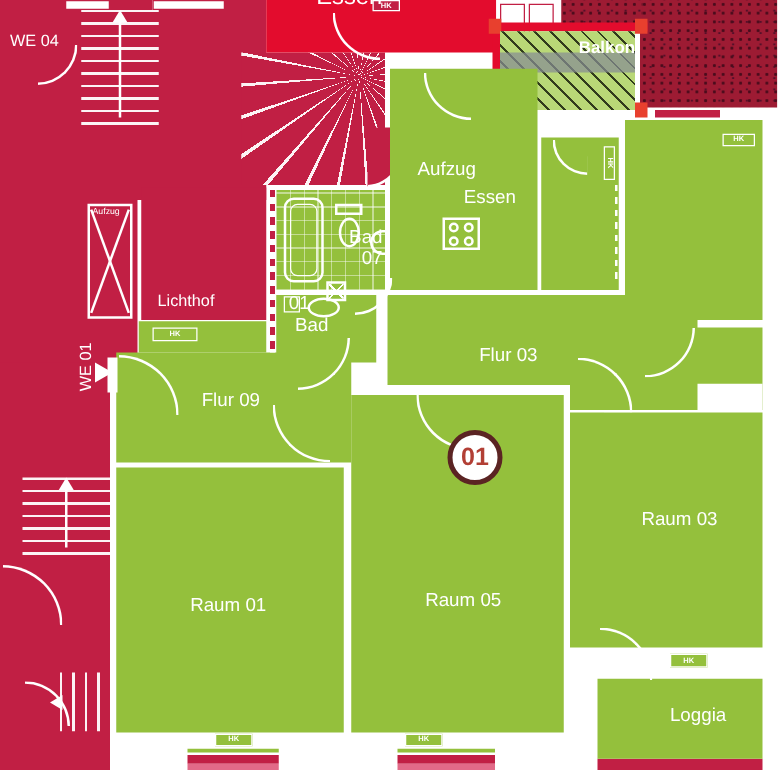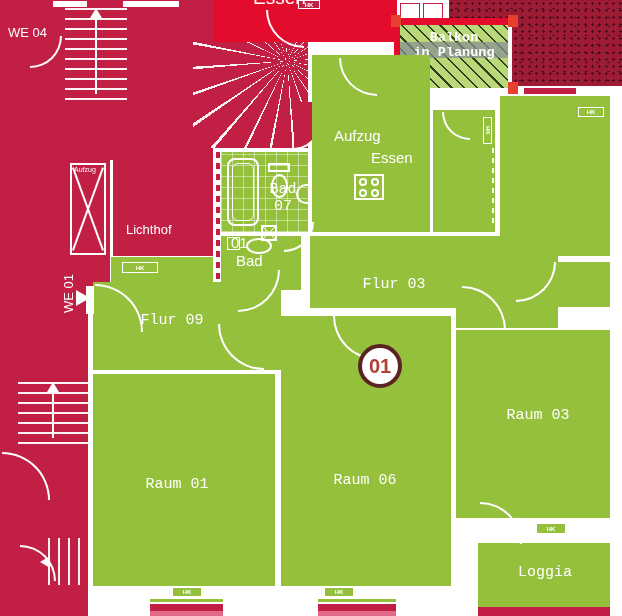--- a/index.html
+++ b/index.html
@@ -24,21 +24,21 @@
   .stairs-h{background-image:repeating-linear-gradient(180deg,rgba(255,255,255,.95) 0 2px,transparent 2px 10px);}
   .stairs-v{background-image:repeating-linear-gradient(90deg,rgba(255,255,255,.95) 0 2px,transparent 2px 10px);}
   .fan{background-image:repeating-conic-gradient(from 160deg at 82% 18%,rgba(255,255,255,.95) 0 1.6deg,transparent 1.6deg 15deg);}
   .dashedv{background:repeating-linear-gradient(180deg,#c11f44 0 6px,#fff 6px 11px);}
   .dashedw{background:repeating-linear-gradient(180deg,#fff 0 5px,transparent 5px 10px);}
   .arc{border:2px solid #fff;background:transparent;}
   .arc-tr{border-radius:0 100% 0 0;border-left:none!important;border-bottom:none!important;}
   .arc-br{border-radius:0 0 100% 0;border-left:none!important;border-top:none!important;}
   .arc-bl{border-radius:0 0 0 100%;border-right:none!important;border-top:none!important;}
   .lbl{color:#fff;font-size:15px;line-height:17px;white-space:nowrap;}
-  .lbl-c{text-align:center;font-family:Liberation Mono, monospace;}
+  .lbl-c{text-align:right;}
   .sm{font-size:13px;}
   .hk{background:#94c03c;border:1px solid #fff;color:#fff;font-size:6px;font-weight:700;
       display:flex;align-items:center;justify-content:center;box-sizing:border-box;}
   .fix{border:2px solid #fff;background:transparent;box-sizing:border-box;}
   .badge{border-radius:50%;background:#fff;border:4px solid #5b2423;color:#b23f35;
          font-size:20px;font-weight:600;display:flex;align-items:center;justify-content:center;box-sizing:border-box;}
   .tri{width:0;height:0;}
 </style>
 </head>
 <body>
@@ -69,21 +69,20 @@
   <div class="abs bred" style="left:394px;top:18px;width:124px;height:7px;"></div>
   <div class="abs bred" style="left:394px;top:18px;width:6px;height:70px;"></div>
   <div class="abs" style="left:391px;top:15px;width:10px;height:12px;background:#e8402e;"></div>
   <div class="abs" style="left:508px;top:15px;width:10px;height:12px;background:#e8402e;"></div>
   <div class="abs" style="left:391px;top:82px;width:10px;height:12px;background:#e8402e;"></div>
   <div class="abs" style="left:508px;top:82px;width:10px;height:12px;background:#e8402e;"></div>
   <div class="abs hatch" style="left:400px;top:25px;width:108px;height:63px;"></div>
   <div class="abs grayband" style="left:400px;top:42px;width:108px;height:16px;"></div>
   <div class="abs lbl lbl-c" style="left:400px;top:30px;width:108px;font-size:13.5px;font-weight:700;line-height:15px;">
     <div>Balkon</div>
-    <div>in Planung</div>
   </div>
 
   <div class="abs red" style="left:524px;top:88px;width:52px;height:6px;"></div>
   <div class="abs red" style="left:150px;top:604px;width:73px;height:7px;"></div>
   <div class="abs pink" style="left:150px;top:611px;width:73px;height:5px;"></div>
   <div class="abs red" style="left:318px;top:604px;width:78px;height:7px;"></div>
   <div class="abs pink" style="left:318px;top:611px;width:78px;height:5px;"></div>
   <div class="abs red" style="left:478px;top:607px;width:132px;height:9px;"></div>
 
   <div class="abs green" style="left:312px;top:55px;width:118px;height:177px;"></div>
@@ -168,27 +167,27 @@
     </div>
   <div class="abs hk" style="left:536px;top:523px;width:30px;height:11px;">
       <span>HK</span>
     </div>
 
   <div class="abs lbl sm" style="left:8px;top:24px;">WE 04</div>
   <div class="abs lbl sm" style="left:60px;top:274px;writing-mode:vertical-rl;transform:rotate(180deg);">WE 01</div>
   <div class="abs tri" style="left:76px;top:290px;border-top:8px solid transparent;border-bottom:8px solid transparent;border-left:14px solid #fff;"></div>
 
   <div class="abs lbl" style="left:253px;top:-11px;font-size:19px;">Essen</div>
-  <div class="abs lbl sm" style="left:126px;top:221px;">Lichthof</div>
+  <div class="abs lbl sm" style="left:126px;top:232px;">Lichthof</div>
   <div class="abs lbl" style="left:334px;top:127px;">Aufzug</div>
   <div class="abs lbl" style="left:371px;top:149px;">Essen</div>
   <div class="abs lbl lbl-c" style="left:358px;top:276px;width:72px;">Flur 03</div>
   <div class="abs lbl lbl-c" style="left:136px;top:312px;width:72px;">Flur 09</div>
   <div class="abs lbl lbl-c" style="left:141px;top:476px;width:72px;">Raum 01</div>
-  <div class="abs lbl lbl-c" style="left:329px;top:472px;width:72px;">Raum 06</div>
+  <div class="abs lbl lbl-c" style="left:329px;top:472px;width:72px;">Raum 05</div>
   <div class="abs lbl lbl-c" style="left:502px;top:407px;width:72px;">Raum 03</div>
   <div class="abs lbl lbl-c" style="left:509px;top:564px;width:72px;">Loggia</div>
   <div class="abs lbl lbl-c" style="left:260px;top:181px;width:46px;">
     <div>Bad</div>
     <div>07</div>
   </div>
   <div class="abs lbl" style="left:231px;top:234px;">01</div>
   <div class="abs lbl" style="left:236px;top:252px;">Bad</div>
 
   <div class="abs badge" style="left:358px;top:344px;width:44px;height:44px;">

